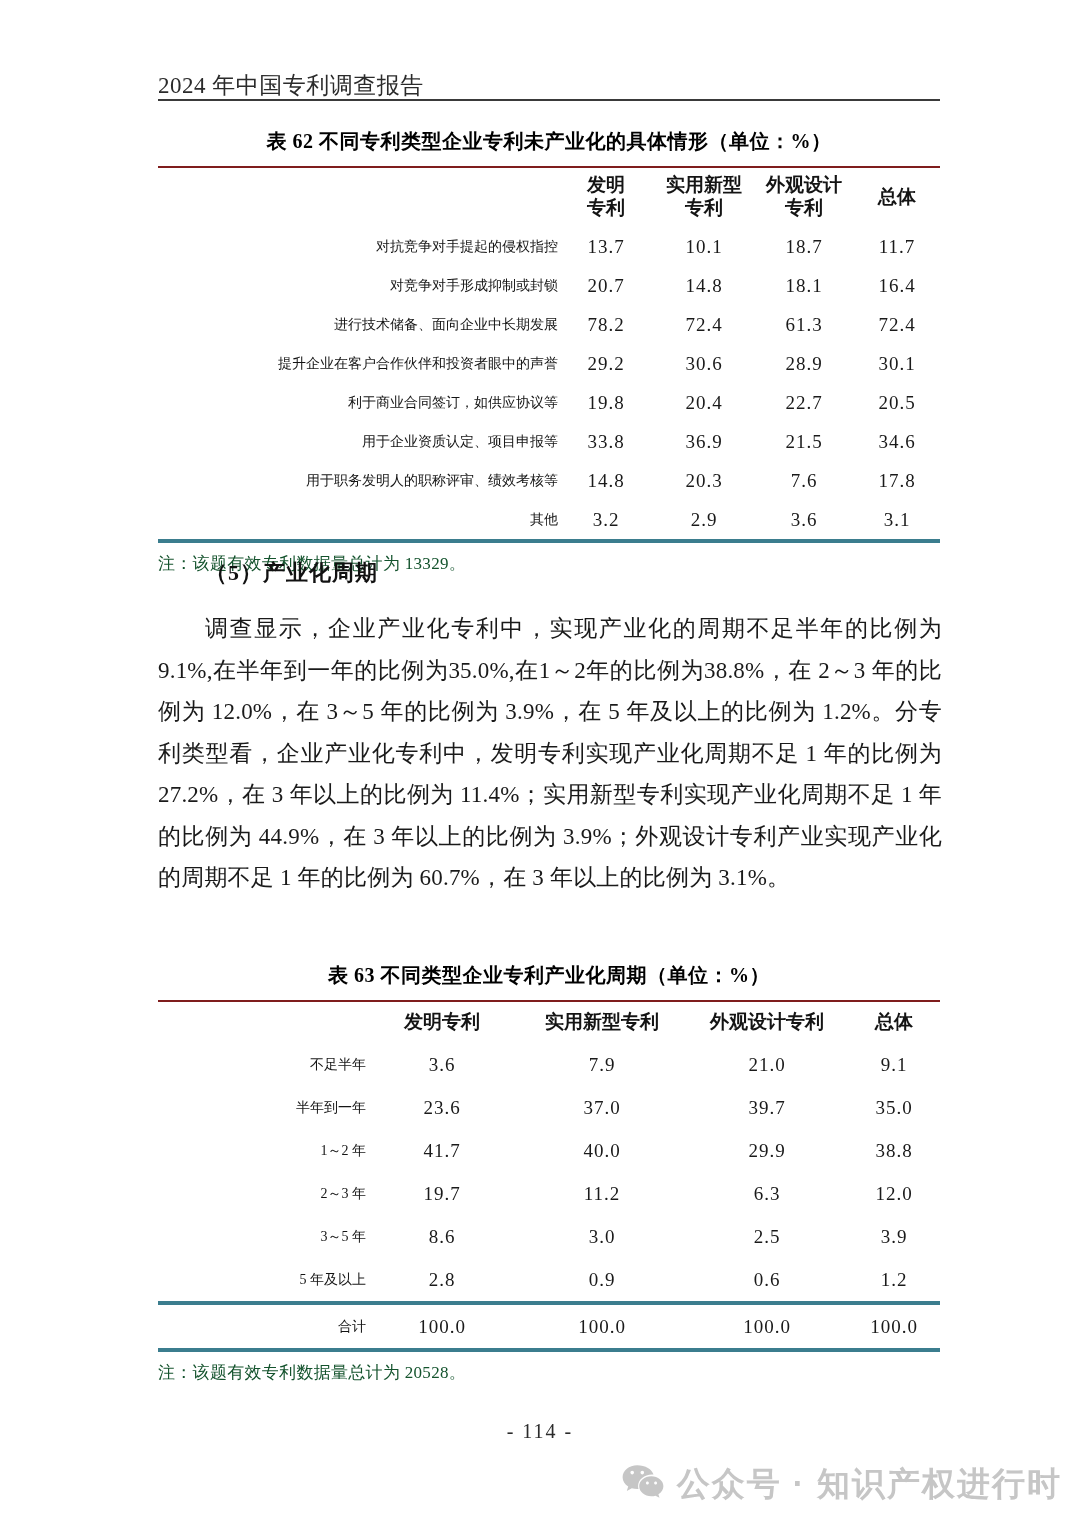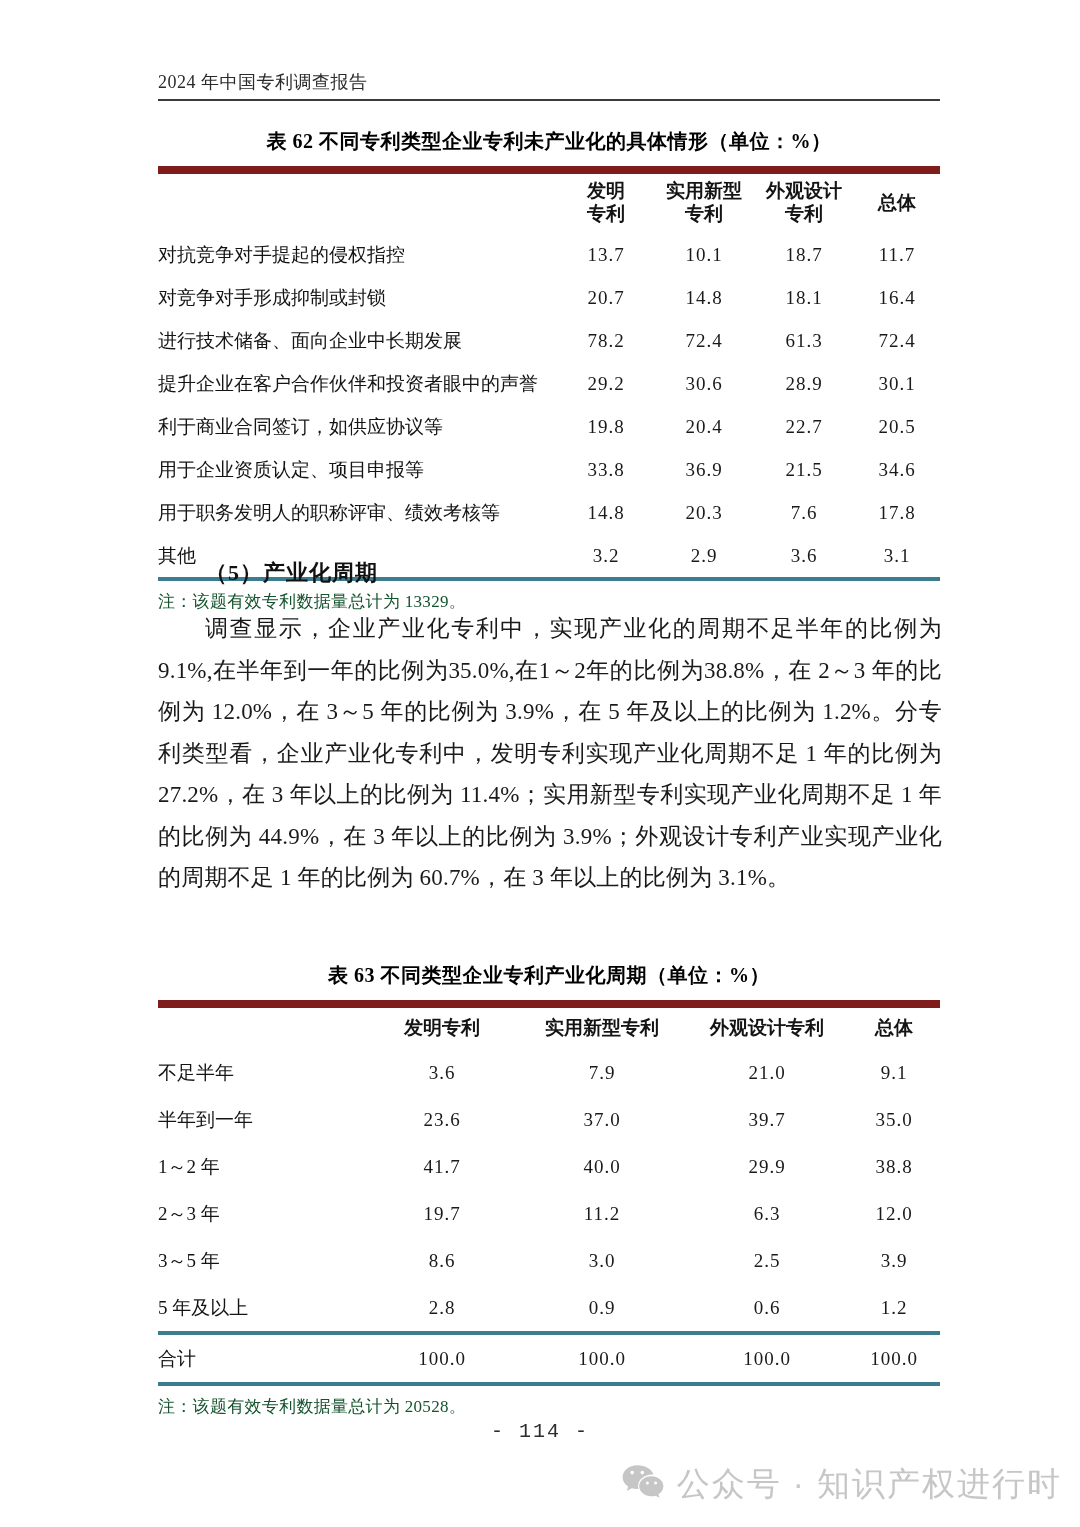--- a/index.html
+++ b/index.html
@@ -18,21 +18,21 @@
     overflow: hidden;
     box-sizing: border-box;
   }
 
   
   .running-head {
     position: absolute;
     left: 158px;
     top: 70px;
     width: 782px;
-    font-size: 18px;
+    font-size: 23px;
     color: #2b2b2b;
     letter-spacing: 0.5px;
   }
   .running-head-rule {
     position: absolute;
     left: 158px;
     top: 99px;
     width: 782px;
     height: 2px;
     background: #3a3a3a;
@@ -50,42 +50,42 @@
     font-weight: bold;
     color: #000000;
     letter-spacing: 0.5px;
     margin-bottom: 11px;
   }
   table.data {
     width: 100%;
     border-collapse: collapse;
     table-layout: fixed;
   }
-  table.data .rule-top   { border-top: 8px solid #7f1d1d; }
+  table.data .rule-top   { border-top: 2px solid #7f1d1d; }
   .rule-bot   { border-bottom: 4px solid #3b7d8e; }
 
   table.data th {
     font-weight: bold;
     font-size: 19px;
     color: #141414;
     text-align: center;
     vertical-align: middle;
     padding: 5px 0 8px 0;
     line-height: 1.22;
   }
   table.data td {
     font-size: 19px;
     color: #1a1a1a;
     text-align: center;
     padding: 7px 0 7px 0;
     font-family: "Liberation Serif", "DejaVu Serif", serif;
   }
   table.data td.lbl {
-    text-align: left;
-    font-size: 19px;
+    text-align: right;
+    font-size: 14px;
     color: #141414;
     font-family: "Liberation Serif", "DejaVu Serif", serif;
   }
   table.data td.num {
     font-size: 19px;
     letter-spacing: 1px;
   }
   table.data tr.total td {
     font-weight: normal;
   }
@@ -144,35 +144,34 @@
   
   .page-number {
     position: absolute;
     left: 0;
     top: 1420px;
     width: 1080px;
     text-align: center;
     font-size: 20px;
     color: #2b2b2b;
     letter-spacing: 2px;
-    font-family: Liberation Mono, monospace;
   }
 
   
   .watermark {
     position: absolute;
     right: 18px;
     bottom: 20px;
     display: flex;
     align-items: center;
     gap: 13px;
     color: #c6c6c6;
     font-family: "Liberation Sans", sans-serif;
     font-size: 33px;
-    font-weight: normal;
+    font-weight: bold;
     letter-spacing: 2px;
     white-space: nowrap;
   }
   .wechat-icon { display: block; }
 </style>
 </head>
 <body>
 
 <div class="page">
 

